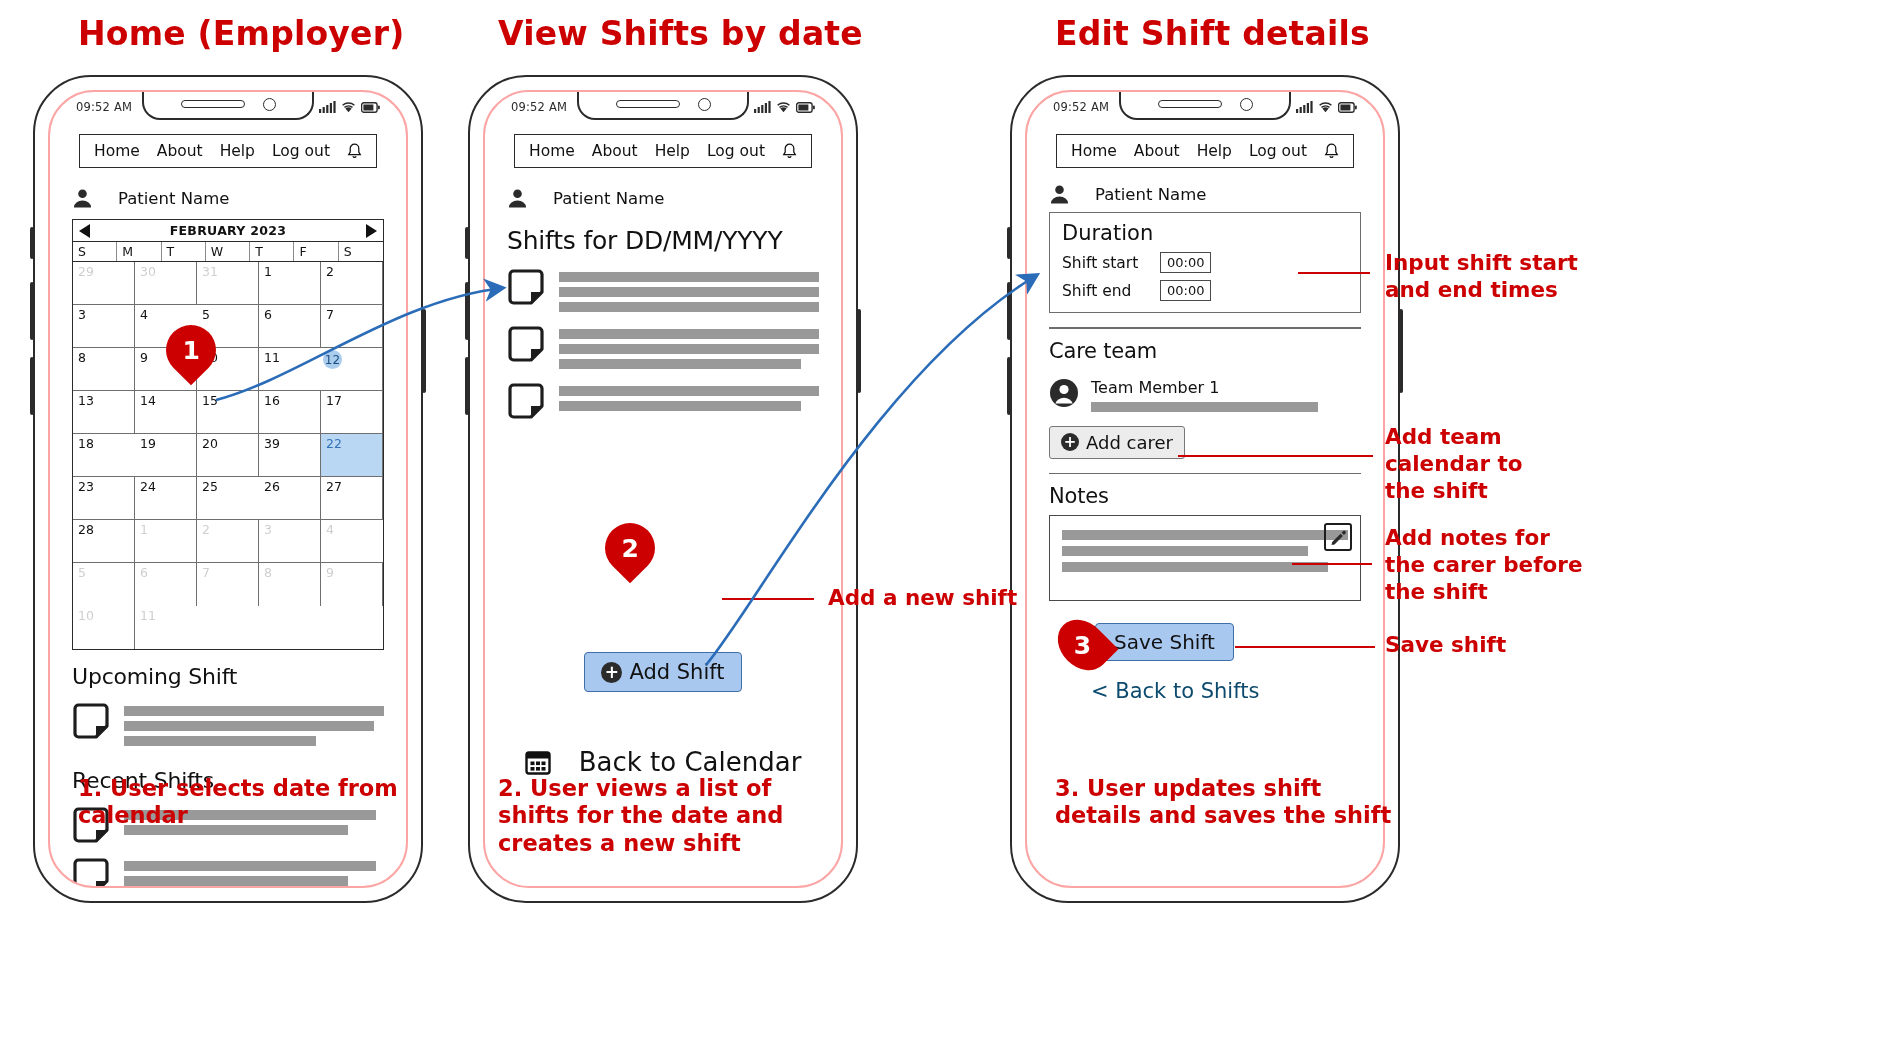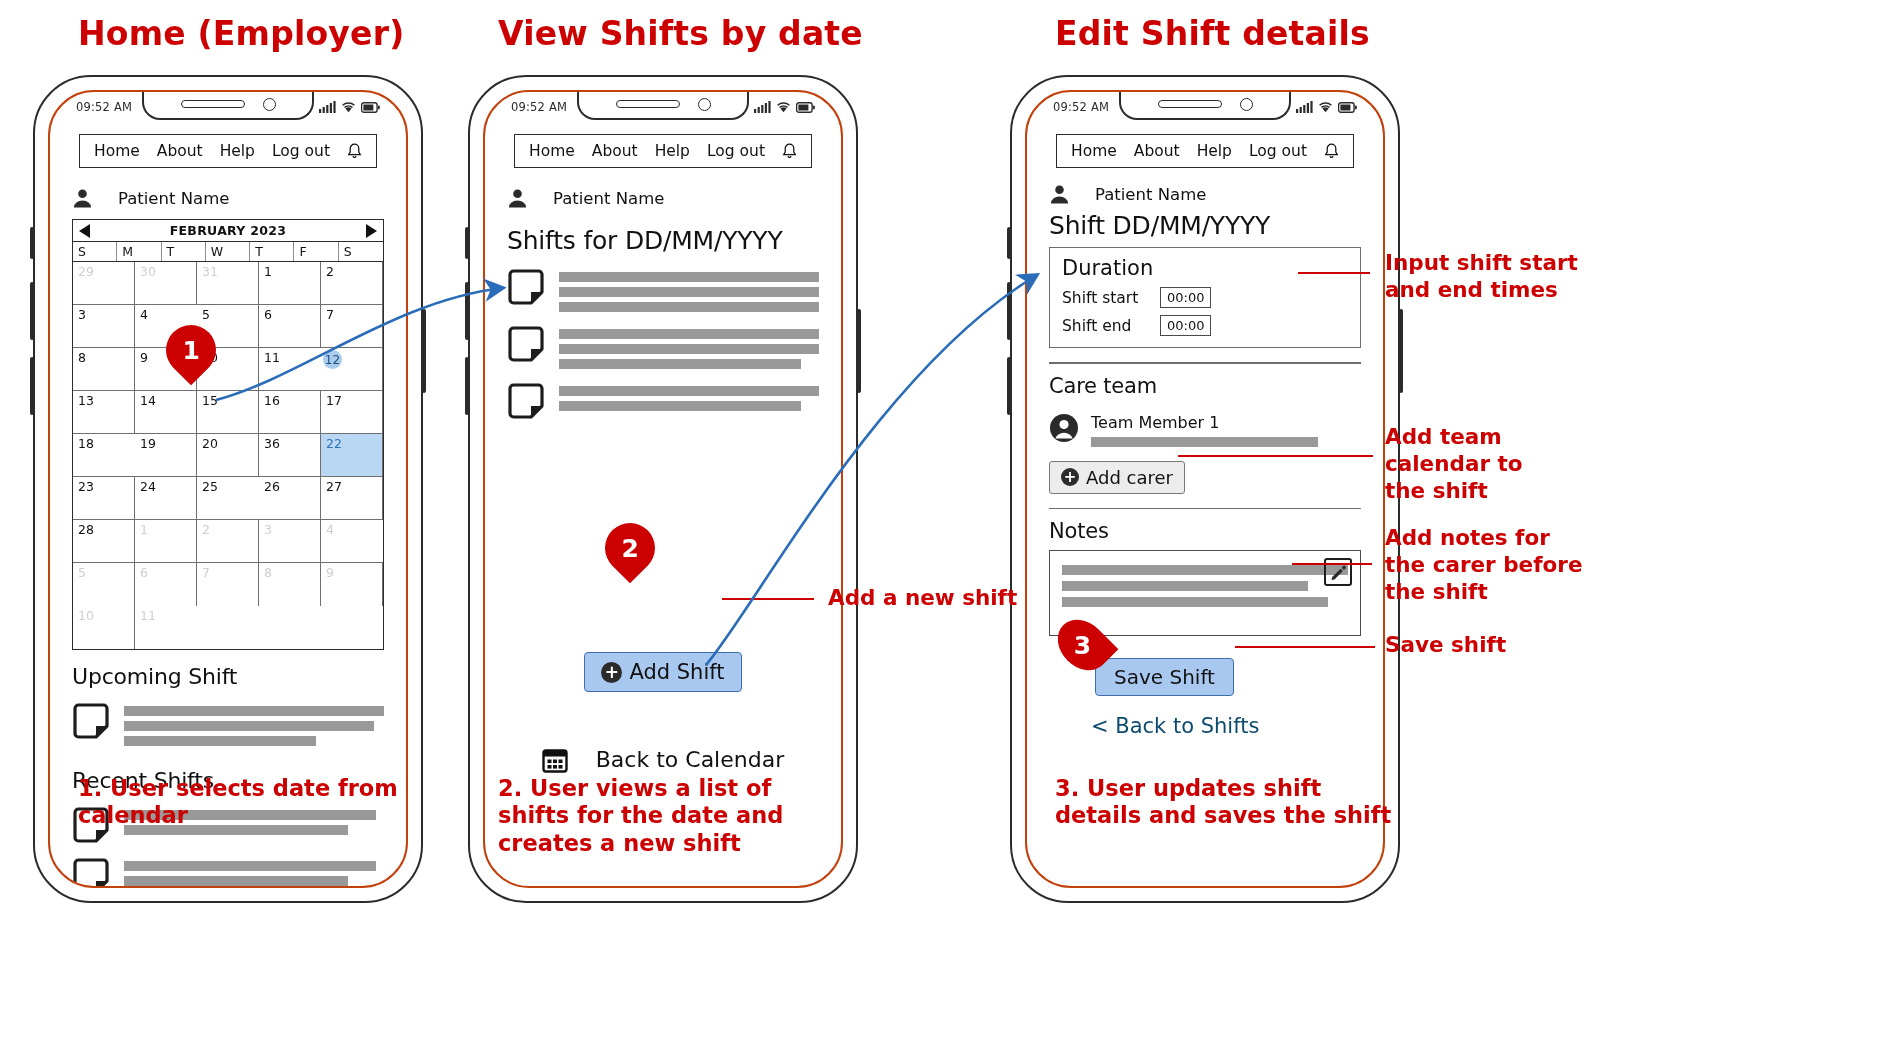--- a/index.html
+++ b/index.html
@@ -27,21 +27,21 @@
   .phone {
     position:absolute;
     width:390px; height:828px;
     border:2.5px solid #2b2b2b;
     border-radius:58px;
     background:#ffffff;
   }
   .phone-inner {
     position:absolute;
     left:13px; top:13px; right:13px; bottom:13px;
-    border:2px solid #c2410c;
+    border:2px solid #fca5a5;
     border-radius:46px;
     background:#fff;
     overflow:hidden;
   }
   .notch {
     position:absolute;
     left:50%; transform:translateX(-50%);
     top:-2px;
     width:172px; height:30px;
     border:2px solid #2b2b2b;
@@ -175,22 +175,22 @@
   .plus-circle {
     width:21px; height:21px; border-radius:50%;
     background:#2b2b2b; color:#fff;
     display:inline-flex; align-items:center; justify-content:center;
     font-size:17px; line-height:1; font-weight:bold;
     flex:none;
   }
   .plus-circle.sm { width:18px; height:18px; font-size:15px; }
 
   .footlink {
-    display:flex; align-items:flex-start; gap:28px;
-    font-size:22px; color:#111;
+    display:flex; align-items:center; gap:28px;
+    font-size:26px; color:#111;
   }
 
   
   .boxed {
     border:1.6px solid #6d6d6d;
     padding:8px 12px 11px 12px;
     margin-top:7px;
   }
   .field-row { display:flex; align-items:center; gap:12px; margin-top:7px; font-size:15.5px; color:#111; }
   .field-row .lbl { width:86px; }
@@ -367,21 +367,21 @@
               <div class="cal-cell"><span class="daynum">11</span></div>
               <div class="cal-cell today"><span class="daynum">12</span></div>
               <div class="cal-cell"><span class="daynum">13</span></div>
               <div class="cal-cell"><span class="daynum">14</span></div>
               <div class="cal-cell"><span class="daynum">15</span></div>
               <div class="cal-cell"><span class="daynum">16</span></div>
               <div class="cal-cell"><span class="daynum">17</span></div>
               <div class="cal-cell"><span class="daynum">18</span></div>
               <div class="cal-cell"><span class="daynum">19</span></div>
               <div class="cal-cell"><span class="daynum">20</span></div>
-              <div class="cal-cell"><span class="daynum">36</span></div>
+              <div class="cal-cell"><span class="daynum">39</span></div>
               <div class="cal-cell selected"><span class="daynum">22</span></div>
               <div class="cal-cell"><span class="daynum">23</span></div>
               <div class="cal-cell"><span class="daynum">24</span></div>
               <div class="cal-cell"><span class="daynum">25</span></div>
               <div class="cal-cell"><span class="daynum">26</span></div>
               <div class="cal-cell"><span class="daynum">27</span></div>
               <div class="cal-cell"><span class="daynum">28</span></div>
               <div class="cal-cell muted"><span class="daynum">1</span></div>
               <div class="cal-cell muted"><span class="daynum">2</span></div>
               <div class="cal-cell muted"><span class="daynum">3</span></div>
@@ -604,21 +604,20 @@
         </div>
 
         <div class="userrow" style="margin-top:16px;">
           <svg class="avatar-icon" width="21" height="21" viewBox="0 0 21 21">
             <circle cx="10.5" cy="5.8" r="4.3" fill="#2b2b2b"></circle>
             <path d="M1.9 19.5 a8.6 7 0 0 1 17.2 0 z" fill="#2b2b2b"></path>
           </svg>
           <span>Patient Name</span>
         </div>
 
-        <div class="screen-h1" style="margin-top:6px;">Shift DD/MM/YYYY</div>
 
         <div class="boxed">
           <div style="font-size:21px; color:#111;">Duration</div>
           <div class="field-row">
             <span class="lbl">Shift start</span>
             <span class="time-input">00:00</span>
           </div>
           <div class="field-row">
             <span class="lbl">Shift end</span>
             <span class="time-input">00:00</span>

